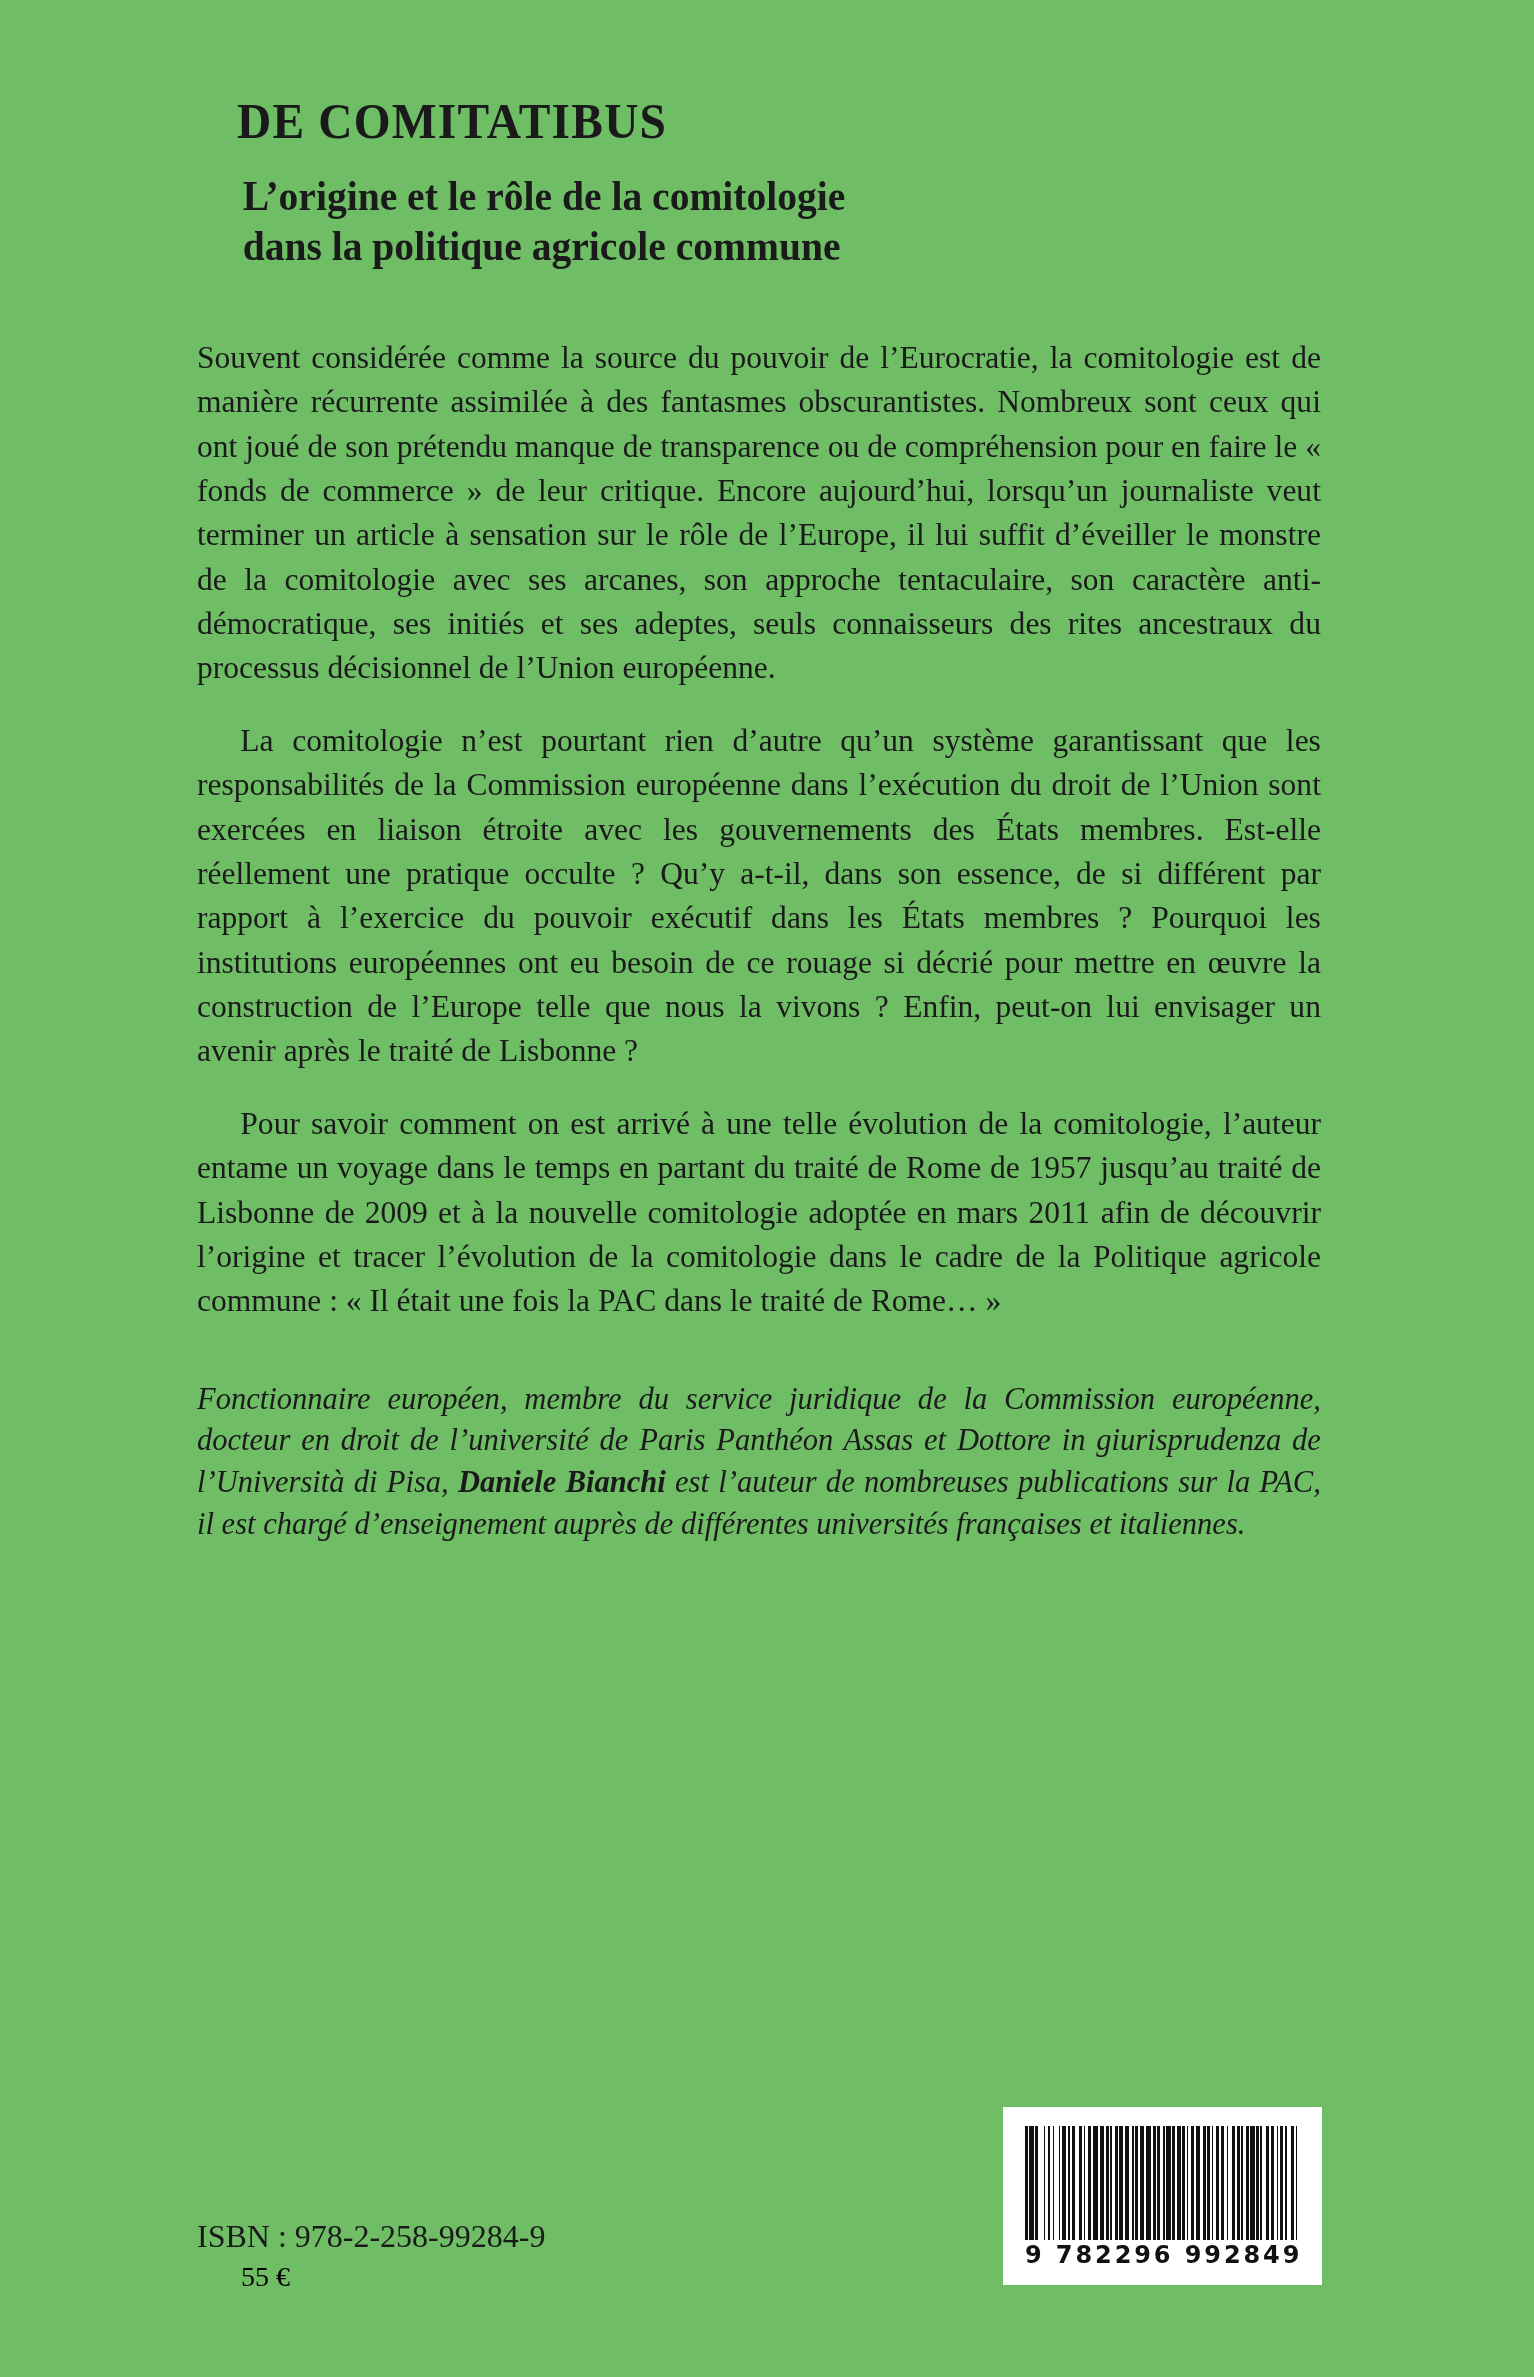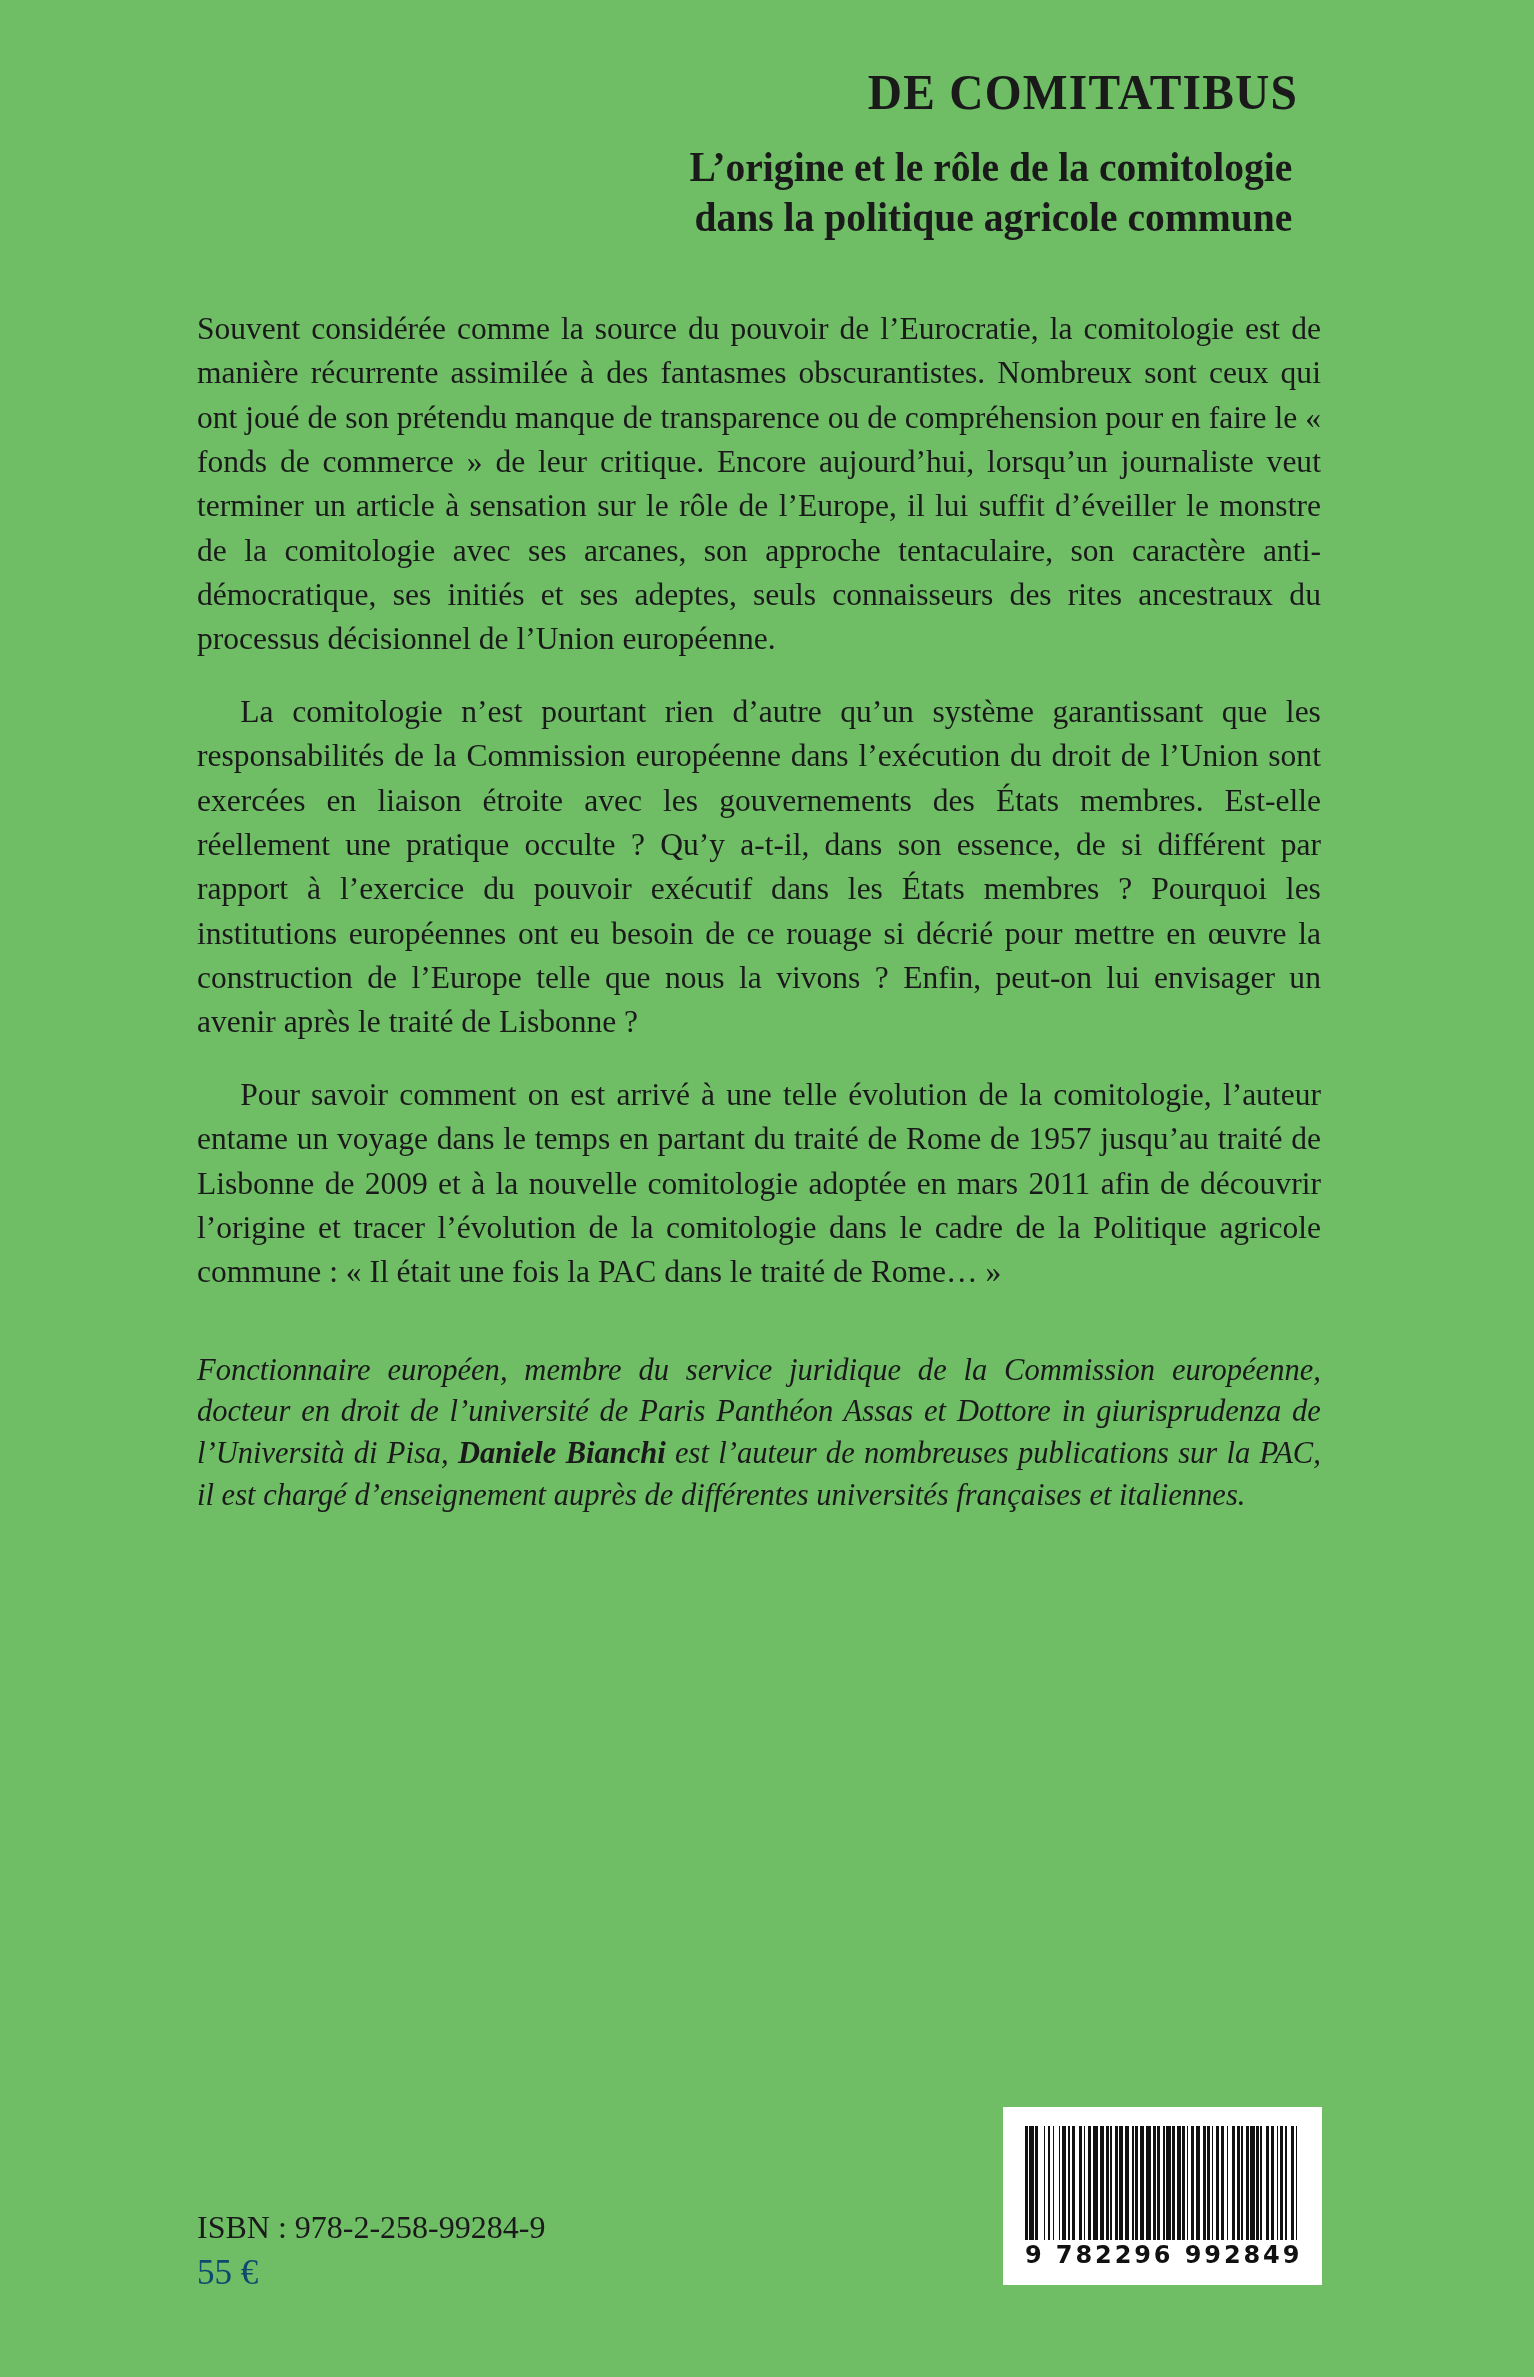--- a/index.html
+++ b/index.html
@@ -25,22 +25,22 @@
   .content {
     position: absolute;
     left: 197px;
     top: 0;
     width: 1141px;
     height: 2377px;
   }
 
   
   .title-block {
-    padding-top: 66px;
-    text-align: right;
+    padding-top: 95px;
+    text-align: left;
   }
 
   .main-title {
     font-size: 51px;
     font-weight: bold;
     letter-spacing: 1.3px;
     line-height: 1.05;
     margin: 0 0 22px 0;
     transform: scaleX(0.93);
     transform-origin: center;
@@ -105,24 +105,25 @@
     left: 0;
     bottom: 80px;
   }
   .isbn-line {
     font-size: 32px;
     line-height: 1.38;
     color: #1a1a1a;
     white-space: nowrap;
   }
   .price-line {
-    font-size: 35px;
+    font-size: 28px;
     line-height: 1.38;
-    color: #0c4a6e;
-    white-space: nowrap;
+    color: #000000;
+    white-space: nowrap;
+    margin-left: 44px;
   }
 
   
   .barcode-box {
     position: absolute;
     right: 16px;
     bottom: 92px;
     width: 319px;
     height: 178px;
     background: #ffffff;

